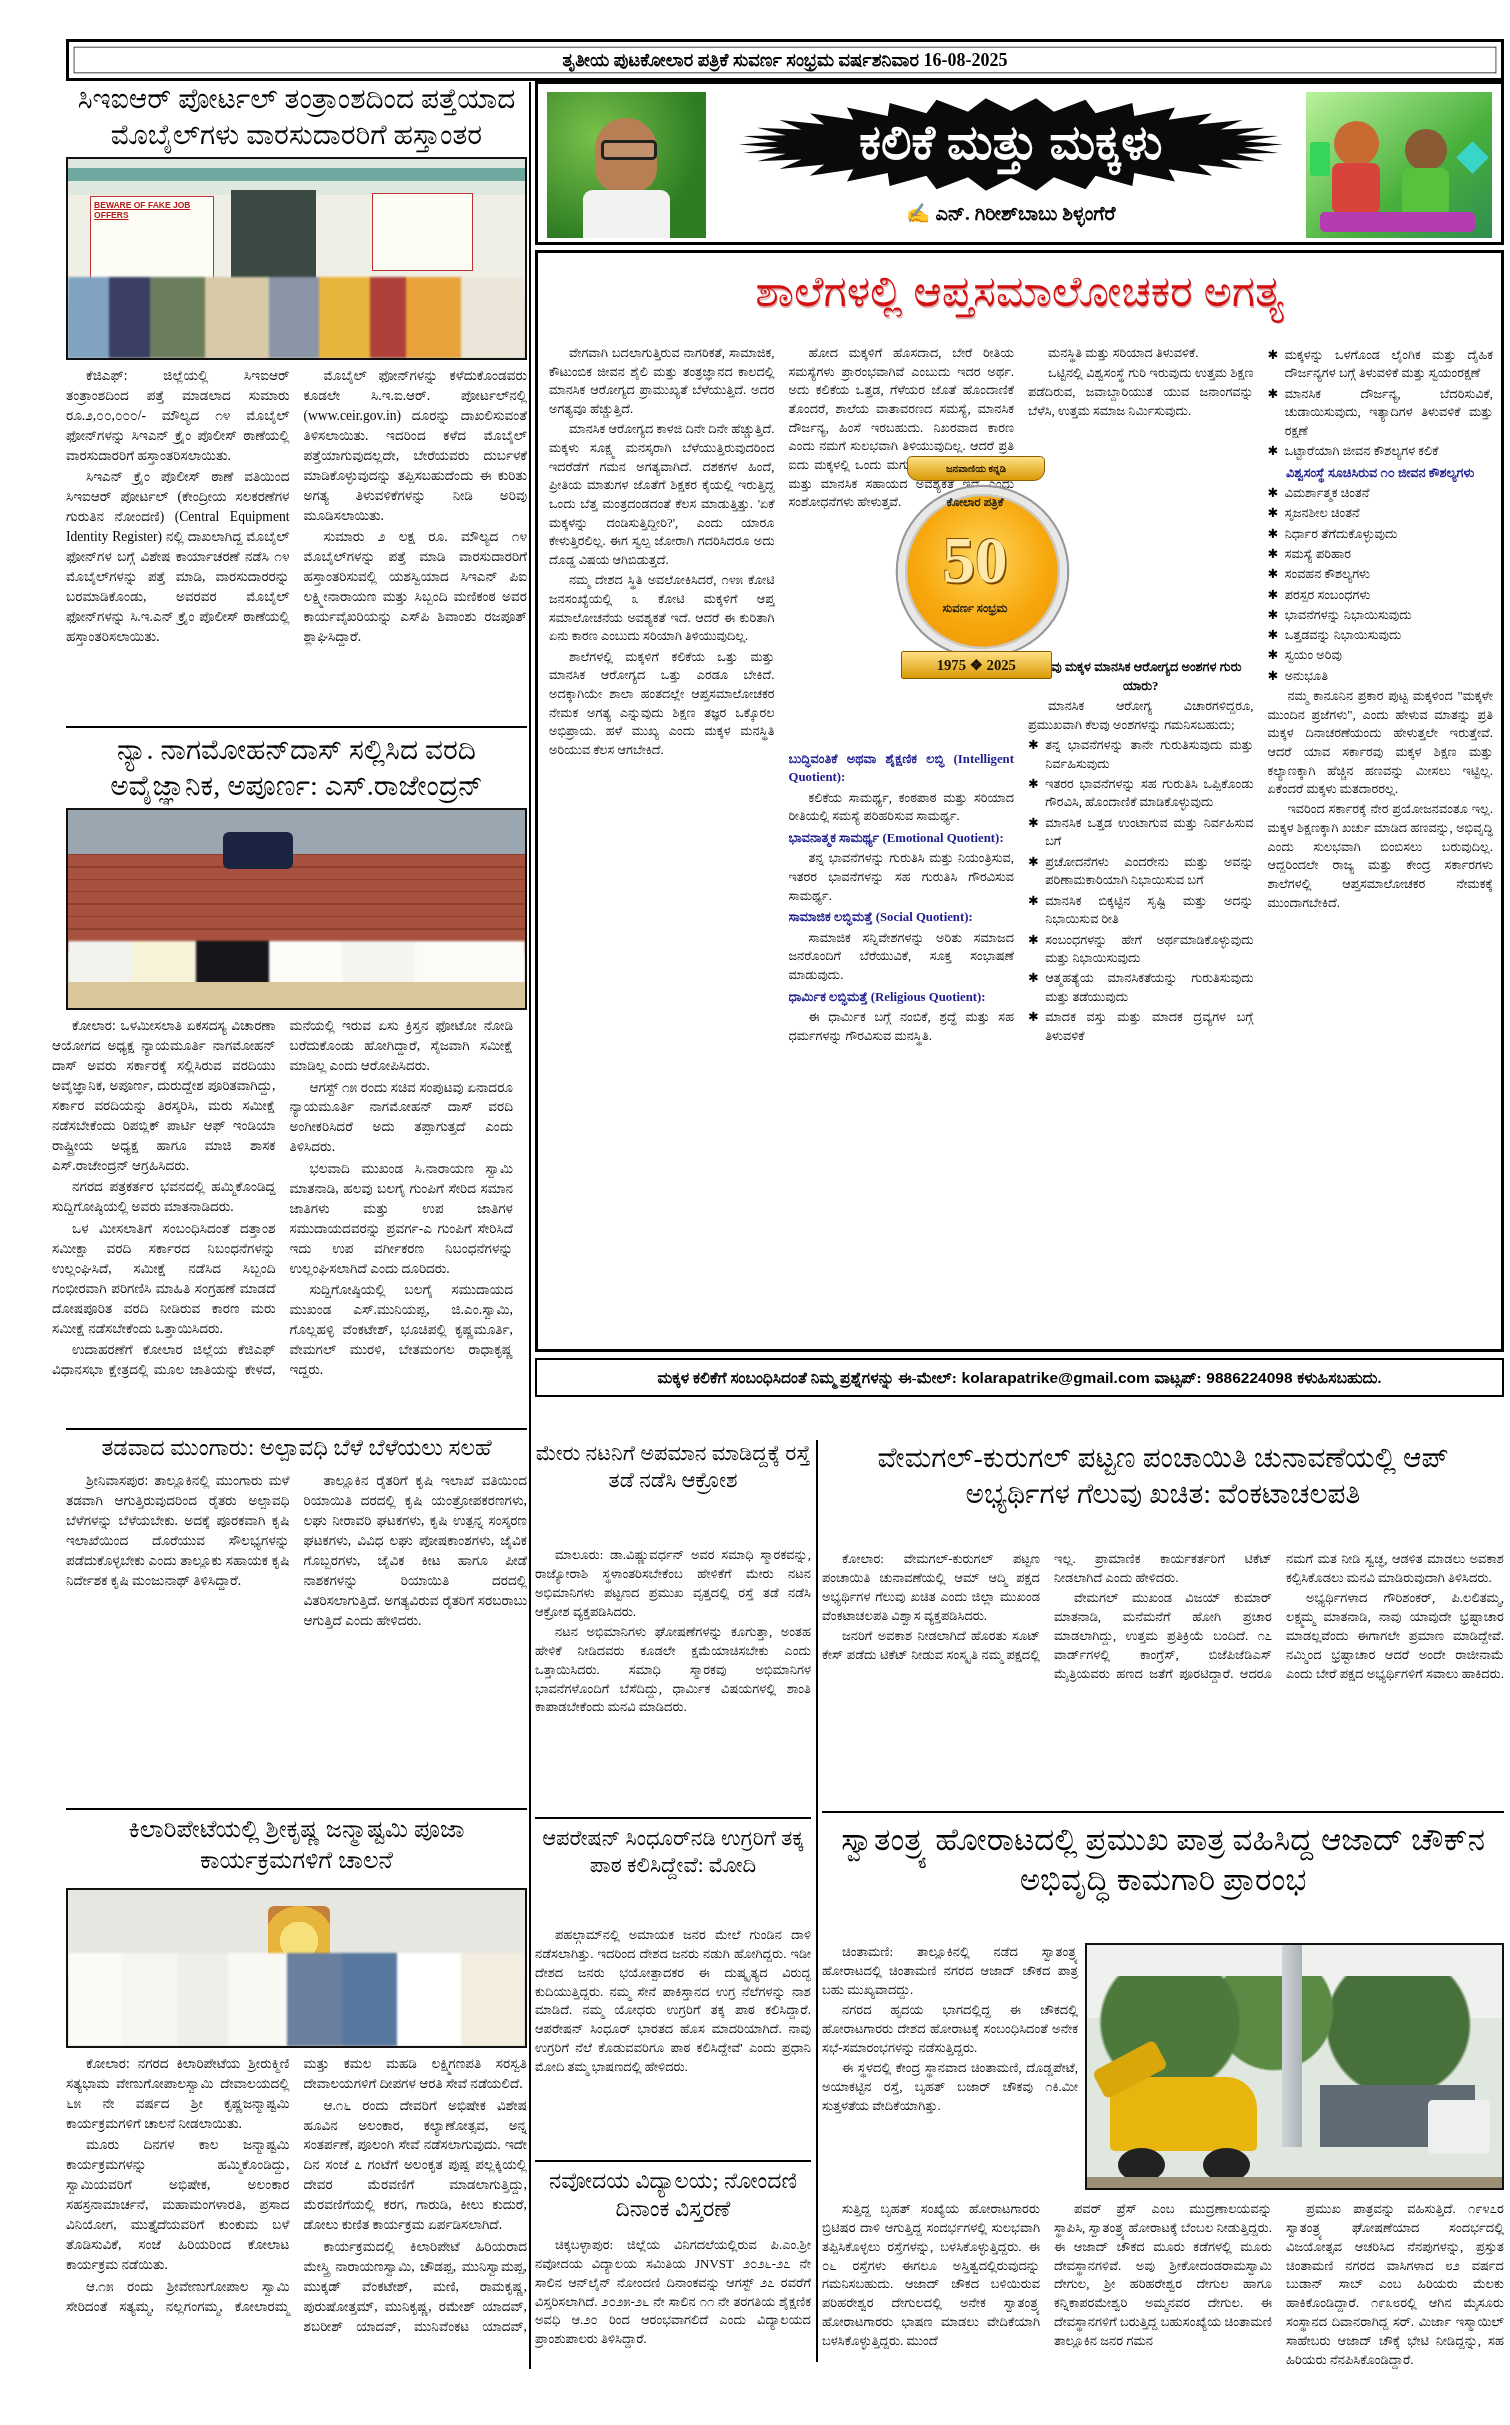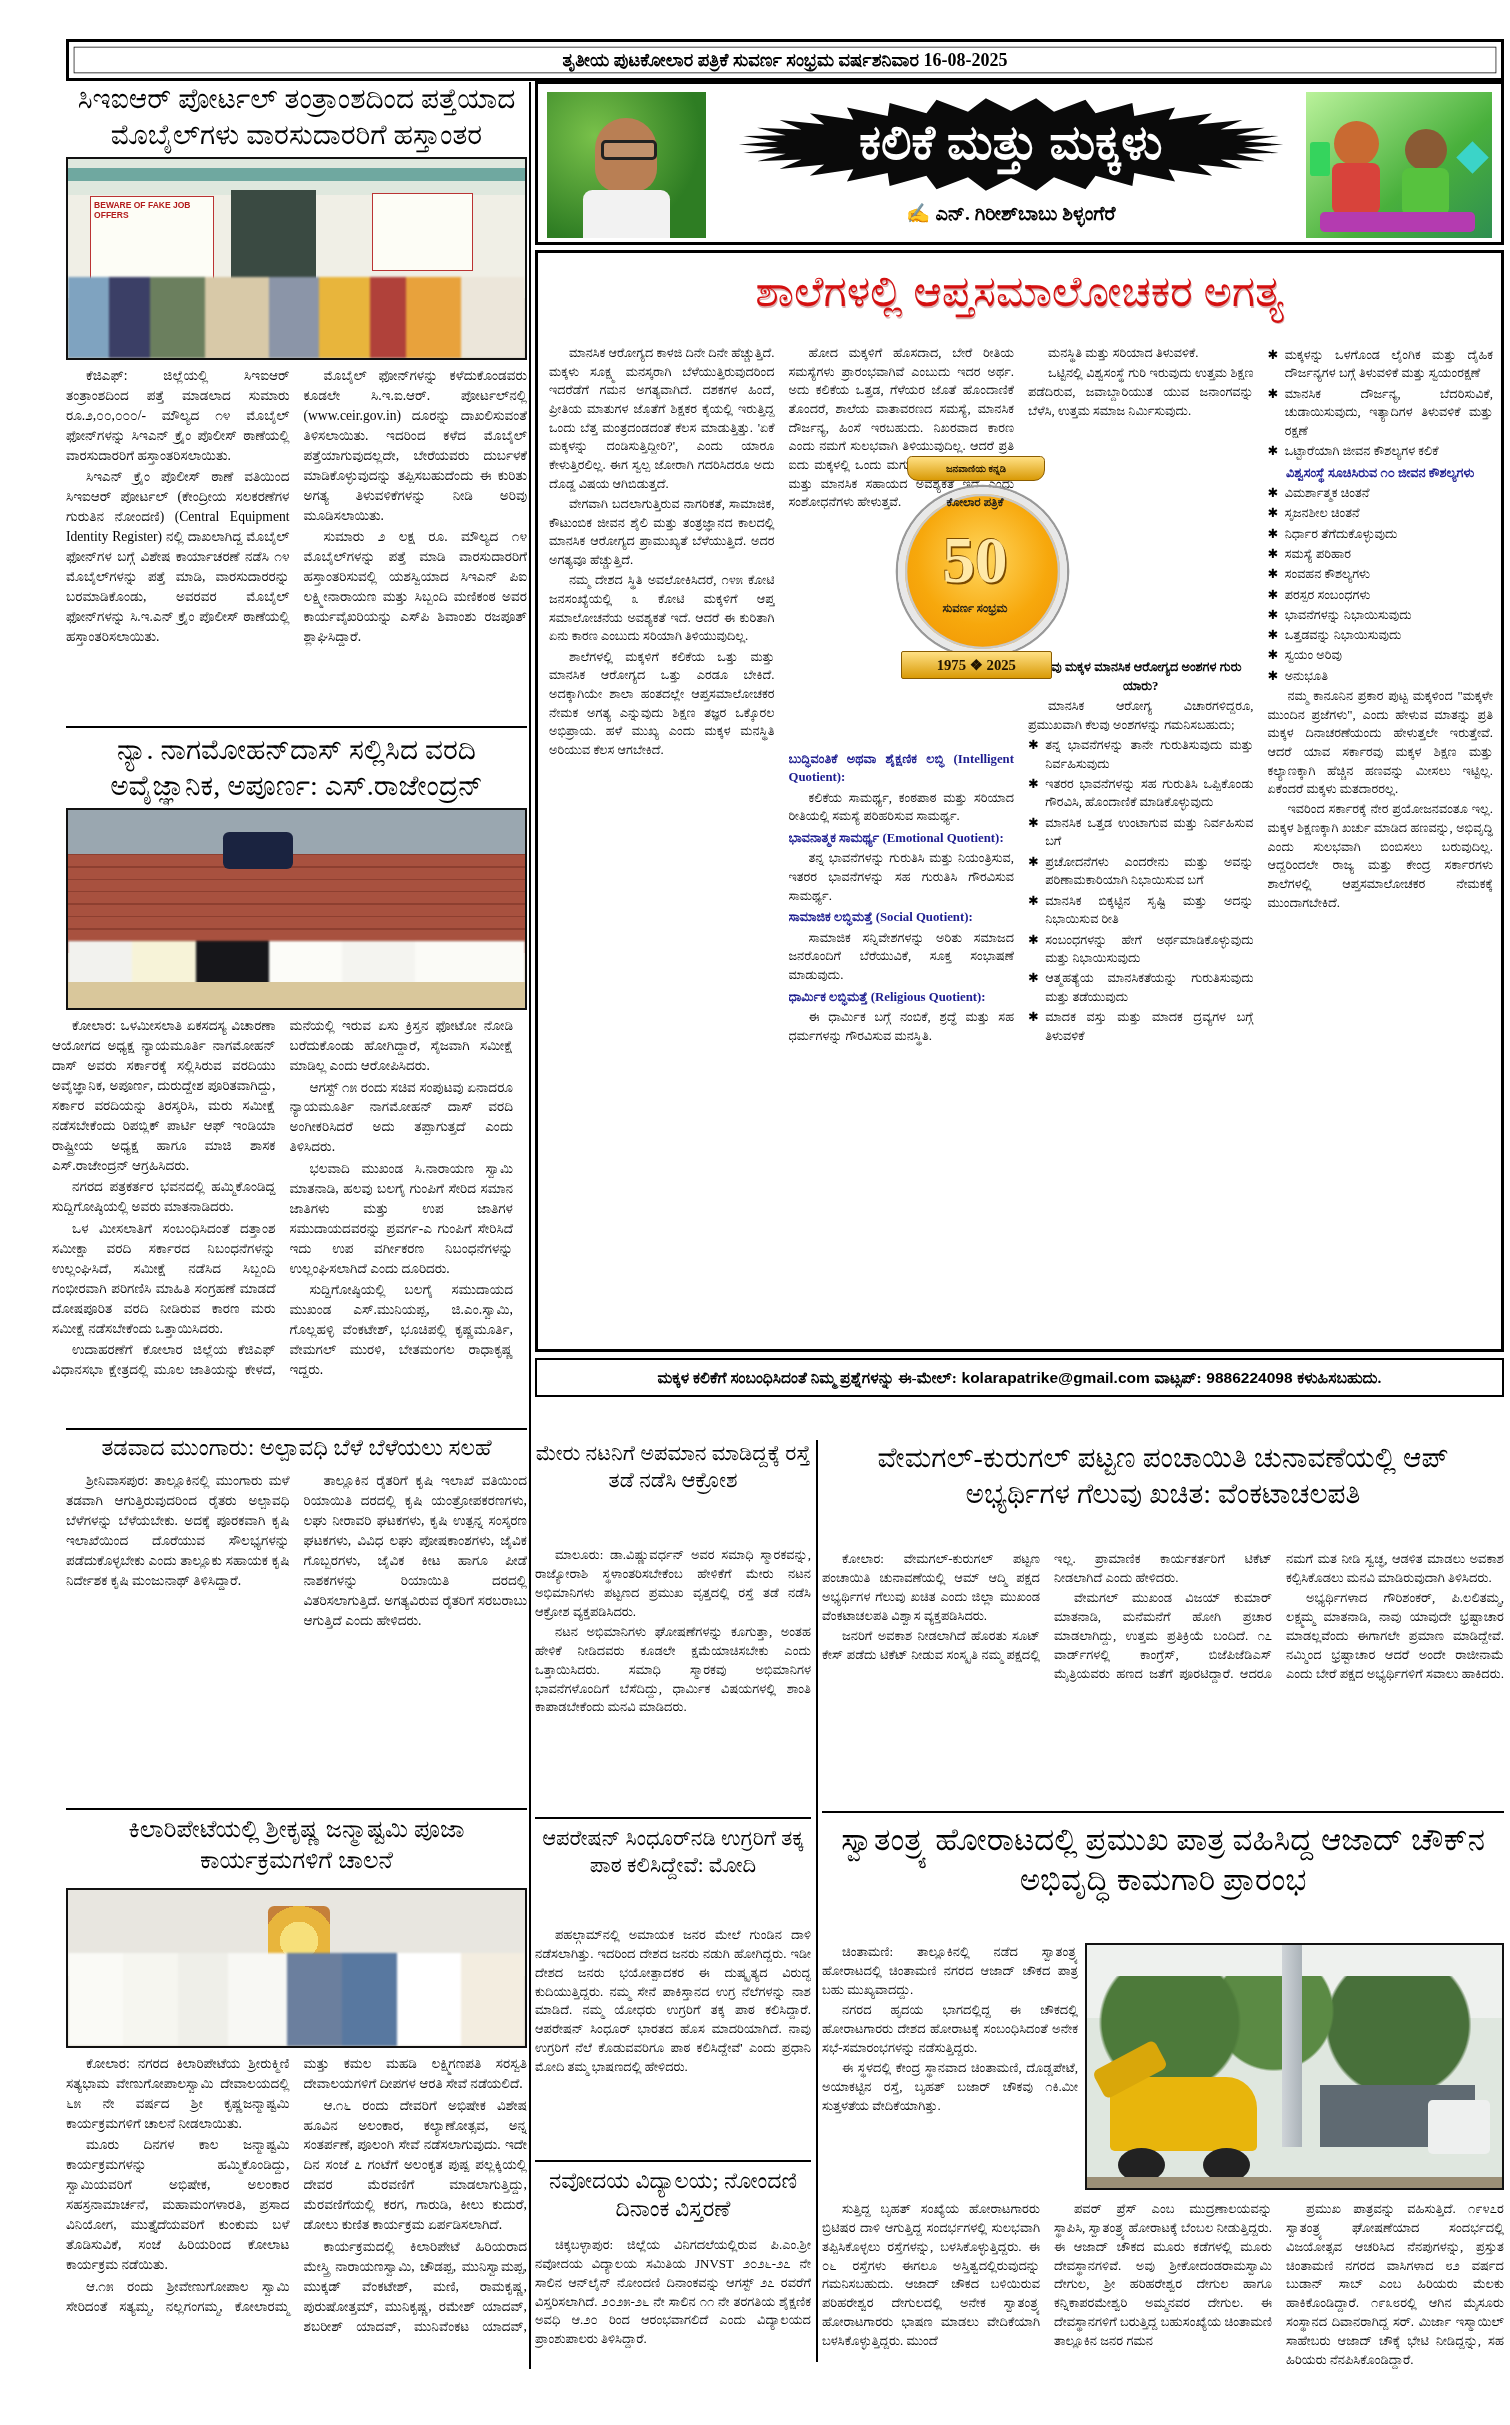--- a/index.html
+++ b/index.html
@@ -29,21 +29,21 @@
   .sub-black{font-weight:bold;text-align:center;margin:3.1px 0 1.6px 0;}
   .star{display:flex;gap:6.2px;margin:1.6px 0;}
   .star .mk{flex:0 0 11px;}
   
   .masthead{border:3.1px solid #000;box-sizing:border-box;background:#fff;}
   .burst-text{color:#fff;font-weight:bold;font-size:48px;white-space:nowrap;}
   .byline{font-size:19.4px;font-weight:bold;}
   
   .photo{box-sizing:border-box;border:2.3px solid #111;overflow:hidden;}
   .poster{position:absolute;background:#fdfdf6;border:1.6px solid #b33;color:#b31c1c;
-          font-family:"Liberation Sans",sans-serif;font-weight:bold;}
+          font-family:"Liberation Sans",sans-serif;font-weight:bold;text-decoration:underline;}
   
   .logo50{position:absolute;}
   .logo50 .circle{position:absolute;left:4.7px;top:31px;width:155px;height:155px;border-radius:50%;
       background:radial-gradient(circle at 50% 42%,#ffd65e 0%,#f7a80c 55%,#ef9102 100%);
       border:7.8px solid #e8e8e8;box-shadow:0 0 0 2.3px #999, inset 0 0 0 2.3px #c8c8c8;}
   .logo50 .ring-top{position:absolute;left:0;top:40px;width:164px;text-align:center;
       font-weight:bold;color:#1a1a1a;font-size:11.6px;}
   .logo50 .big50{position:absolute;left:0;top:67px;width:164px;text-align:center;
       font-size:65px;font-weight:bold;color:#ffe9a8;text-shadow:1.6px 1.6px 0 #7a4a00,-0.8px -0.8px 0 #7a4a00;}
   .logo50 .ring-bot{position:absolute;left:0;top:146px;width:164px;text-align:center;
@@ -157,22 +157,22 @@
       <div class="abs" style="left:14px;bottom:6.2px;width:155px;height:20px;background:#b43bb0;border-radius:4.7px;"></div>
       <div class="abs" style="left:4.7px;top:50px;width:20px;height:34px;background:#35d45d;border-radius:3.1px;"></div>
       <div class="abs" style="right:7.8px;top:54px;width:23px;height:23px;background:#3bd4c8;transform:rotate(45deg);"></div>
     </div>
   </div>
 
   <div class="abs mainbox" style="left:535px;top:250px;width:969px;height:1102px;">
     <div class="abs headline red-head center" style="left:0;top:11px;width:100%;font-size:43px;">ಶಾಲೆಗಳಲ್ಲಿ ಆಪ್ತಸಮಾಲೋಚಕರ ಅಗತ್ಯ</div>
     <div class="abs" style="left:11px;top:91px;width:944px;height:997px;display:flex;gap:14px;">
       <div class="colflow just" style="width:226px;height:100%;">
+          <p>ವೇಗವಾಗಿ ಬದಲಾಗುತ್ತಿರುವ ನಾಗರಿಕತೆ, ಸಾಮಾಜಿಕ, ಕೌಟುಂಬಿಕ ಜೀವನ ಶೈಲಿ ಮತ್ತು ತಂತ್ರಜ್ಞಾನದ ಕಾಲದಲ್ಲಿ ಮಾನಸಿಕ ಆರೋಗ್ಯದ ಪ್ರಾಮುಖ್ಯತೆ ಬೆಳೆಯುತ್ತಿದೆ. ಅದರ ಅಗತ್ಯವೂ ಹೆಚ್ಚುತ್ತಿದೆ.</p>
           <p>ಮಾನಸಿಕ ಆರೋಗ್ಯದ ಕಾಳಜಿ ದಿನೇ ದಿನೇ ಹೆಚ್ಚುತ್ತಿದೆ. ಮಕ್ಕಳು ಸೂಕ್ಷ್ಮ ಮನಸ್ಕರಾಗಿ ಬೆಳೆಯುತ್ತಿರುವುದರಿಂದ ಇದರೆಡೆಗೆ ಗಮನ ಅಗತ್ಯವಾಗಿದೆ. ದಶಕಗಳ ಹಿಂದೆ, ಪ್ರೀತಿಯ ಮಾತುಗಳ ಜೊತೆಗೆ ಶಿಕ್ಷಕರ ಕೈಯಲ್ಲಿ ಇರುತ್ತಿದ್ದ ಒಂದು ಬೆತ್ತ ಮಂತ್ರದಂಡದಂತೆ ಕೆಲಸ ಮಾಡುತ್ತಿತ್ತು. 'ಏಕೆ ಮಕ್ಕಳನ್ನು ದಂಡಿಸುತ್ತಿದ್ದೀರಿ?', ಎಂದು ಯಾರೂ ಕೇಳುತ್ತಿರಲಿಲ್ಲ. ಈಗ ಸ್ವಲ್ಪ ಜೋರಾಗಿ ಗದರಿಸಿದರೂ ಅದು ದೊಡ್ಡ ವಿಷಯ ಆಗಿಬಿಡುತ್ತದೆ.</p>
-          <p>ವೇಗವಾಗಿ ಬದಲಾಗುತ್ತಿರುವ ನಾಗರಿಕತೆ, ಸಾಮಾಜಿಕ, ಕೌಟುಂಬಿಕ ಜೀವನ ಶೈಲಿ ಮತ್ತು ತಂತ್ರಜ್ಞಾನದ ಕಾಲದಲ್ಲಿ ಮಾನಸಿಕ ಆರೋಗ್ಯದ ಪ್ರಾಮುಖ್ಯತೆ ಬೆಳೆಯುತ್ತಿದೆ. ಅದರ ಅಗತ್ಯವೂ ಹೆಚ್ಚುತ್ತಿದೆ.</p>
           <p>ನಮ್ಮ ದೇಶದ ಸ್ಥಿತಿ ಅವಲೋಕಿಸಿದರೆ, ೧೪೫ ಕೋಟಿ ಜನಸಂಖ್ಯೆಯಲ್ಲಿ ೩ ಕೋಟಿ ಮಕ್ಕಳಿಗೆ ಆಪ್ತ ಸಮಾಲೋಚನೆಯ ಅವಶ್ಯಕತೆ ಇದೆ. ಆದರೆ ಈ ಕುರಿತಾಗಿ ಏನು ಕಾರಣ ಎಂಬುದು ಸರಿಯಾಗಿ ತಿಳಿಯುವುದಿಲ್ಲ.</p>
           <p>ಶಾಲೆಗಳಲ್ಲಿ ಮಕ್ಕಳಿಗೆ ಕಲಿಕೆಯ ಒತ್ತು ಮತ್ತು ಮಾನಸಿಕ ಆರೋಗ್ಯದ ಒತ್ತು ಎರಡೂ ಬೇಕಿದೆ. ಅದಕ್ಕಾಗಿಯೇ ಶಾಲಾ ಹಂತದಲ್ಲೇ ಆಪ್ತಸಮಾಲೋಚಕರ ನೇಮಕ ಅಗತ್ಯ ಎನ್ನುವುದು ಶಿಕ್ಷಣ ತಜ್ಞರ ಒಕ್ಕೊರಲ ಅಭಿಪ್ರಾಯ. ಹಳೆ ಮುಖ್ಯ ಎಂದು ಮಕ್ಕಳ ಮನಸ್ಥಿತಿ ಅರಿಯುವ ಕೆಲಸ ಆಗಬೇಕಿದೆ.</p>
         </div>
       <div class="colflow just" style="width:226px;height:100%;">
           <p>ಹೋದ ಮಕ್ಕಳಿಗೆ ಹೊಸದಾದ, ಬೇರೆ ರೀತಿಯ ಸಮಸ್ಯೆಗಳು ಪ್ರಾರಂಭವಾಗಿವೆ ಎಂಬುದು ಇದರ ಅರ್ಥ. ಅದು ಕಲಿಕೆಯ ಒತ್ತಡ, ಗೆಳೆಯರ ಜೊತೆ ಹೊಂದಾಣಿಕೆ ತೊಂದರೆ, ಶಾಲೆಯ ವಾತಾವರಣದ ಸಮಸ್ಯೆ, ಮಾನಸಿಕ ದೌರ್ಜನ್ಯ, ಹಿಂಸೆ ಇರಬಹುದು. ನಿಖರವಾದ ಕಾರಣ ಎಂದು ನಮಗೆ ಸುಲಭವಾಗಿ ತಿಳಿಯುವುದಿಲ್ಲ. ಆದರೆ ಪ್ರತಿ ಐದು ಮಕ್ಕಳಲ್ಲಿ ಒಂದು ಮಗುವಿಗೆ ಆಪ್ತ ಸಮಾಲೋಚನೆ ಮತ್ತು ಮಾನಸಿಕ ಸಹಾಯದ ಅವಶ್ಯಕತೆ ಇದೆ ಎಂದು ಸಂಶೋಧನೆಗಳು ಹೇಳುತ್ತವೆ.</p>
           <div class="gapblock" style="height: 233px;"></div>
           <div class="sub-blue">ಬುದ್ಧಿವಂತಿಕೆ ಅಥವಾ ಶೈಕ್ಷಣಿಕ ಲಬ್ಧಿ (Intelligent Quotient):</div>
           <p>ಕಲಿಕೆಯ ಸಾಮರ್ಥ್ಯ, ಕಂಠಪಾಠ ಮತ್ತು ಸರಿಯಾದ ರೀತಿಯಲ್ಲಿ ಸಮಸ್ಯೆ ಪರಿಹರಿಸುವ ಸಾಮರ್ಥ್ಯ.</p>
           <div class="sub-blue">ಭಾವನಾತ್ಮಕ ಸಾಮರ್ಥ್ಯ (Emotional Quotient):</div>
           <p>ತನ್ನ ಭಾವನೆಗಳನ್ನು ಗುರುತಿಸಿ ಮತ್ತು ನಿಯಂತ್ರಿಸುವ, ಇತರರ ಭಾವನೆಗಳನ್ನು ಸಹ ಗುರುತಿಸಿ ಗೌರವಿಸುವ ಸಾಮರ್ಥ್ಯ.</p>

